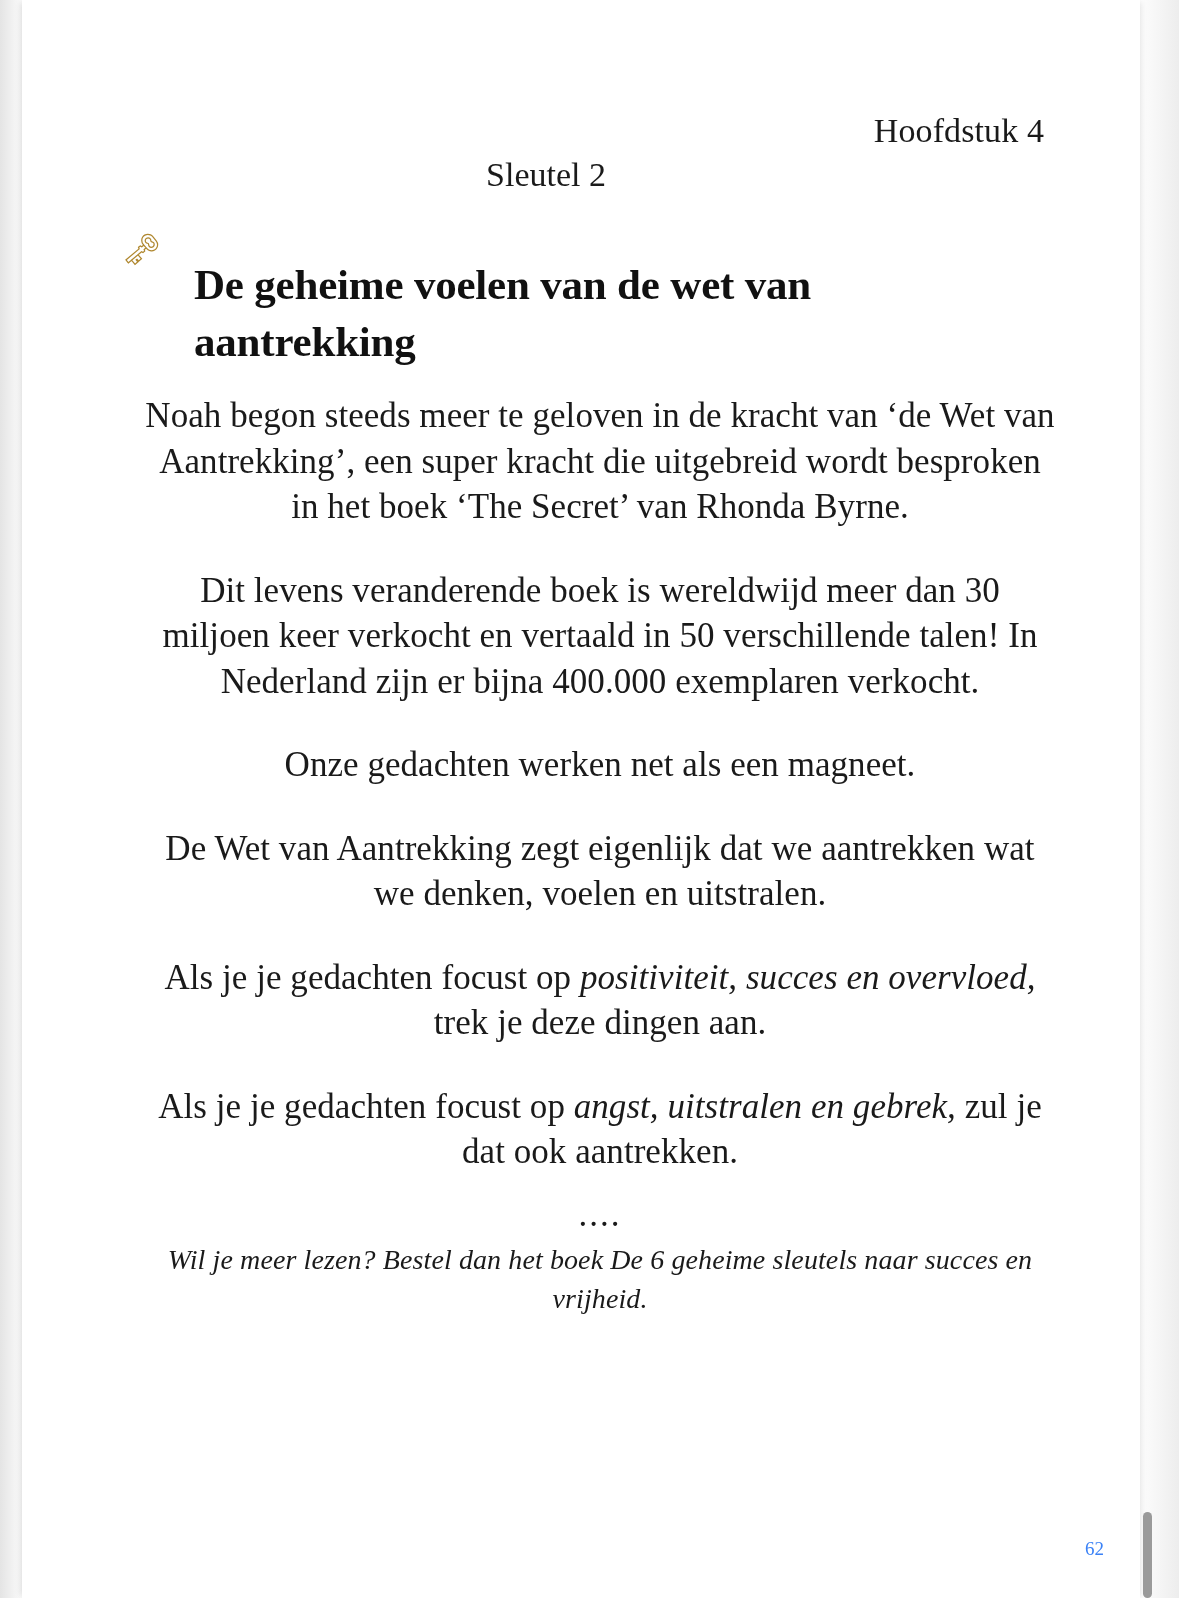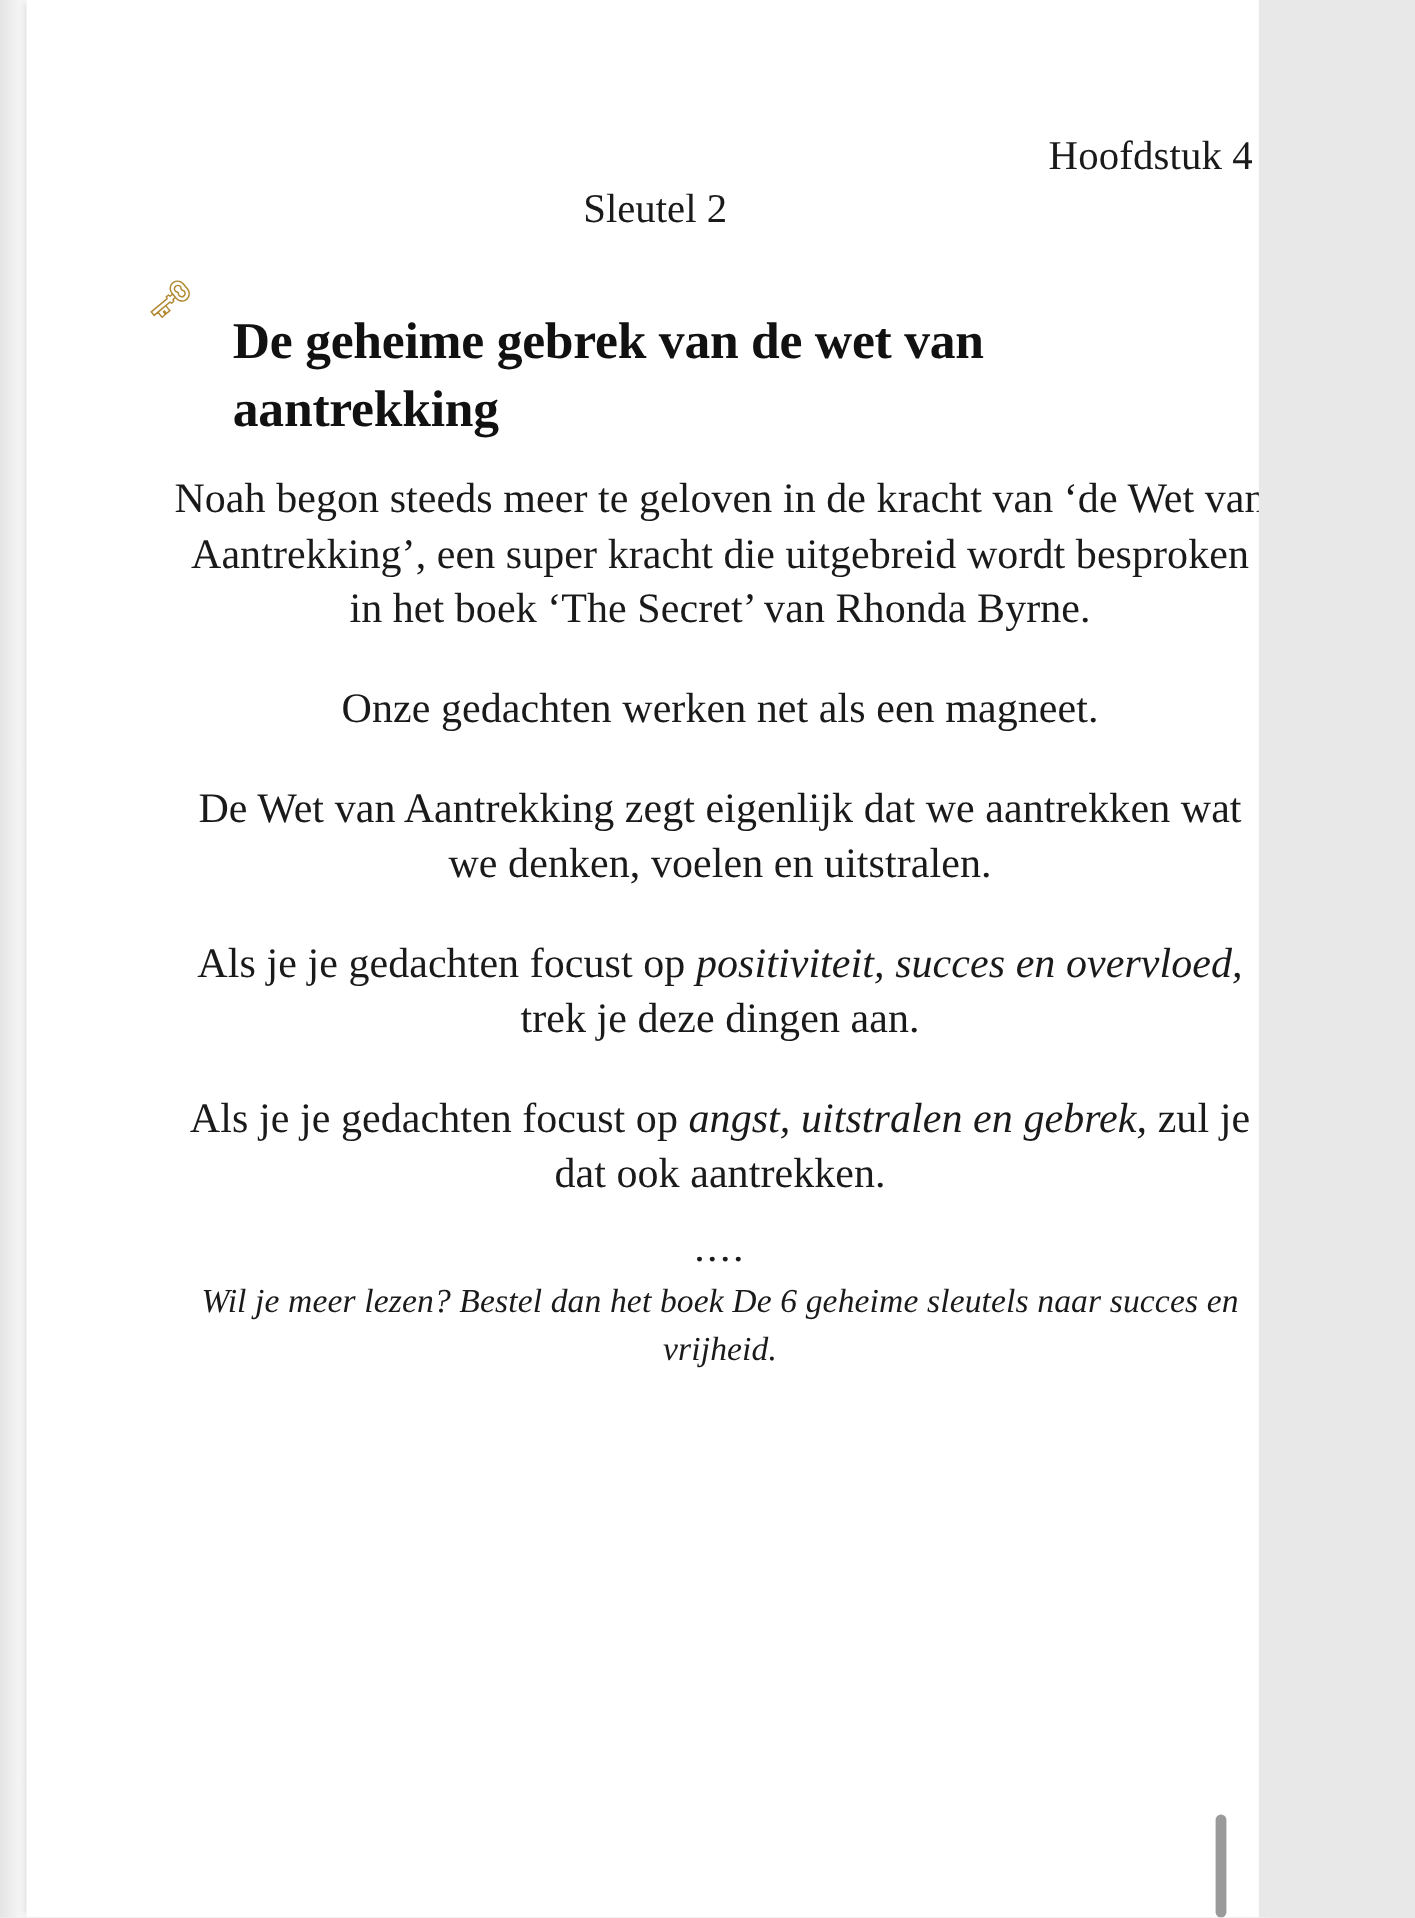--- a/index.html
+++ b/index.html
@@ -10,21 +10,21 @@
   body {
     width: 1179px;
     height: 1598px;
     overflow: hidden;
     font-family: "Liberation Serif", "DejaVu Serif", serif;
   }
 
   
   .reader-viewport {
     position: relative;
-    width: 1049px;
+    width: 1179px;
     height: 1598px;
     background: #efefef;
     overflow: hidden;
   }
 
   .page-sheet {
     position: absolute;
     left: 22px;
     top: 0;
     width: 1118px;
@@ -176,27 +176,28 @@
 
       <div class="chapter-label">Hoofdstuk 4</div>
 
       <div class="key-label">
         <span>Sleutel 2</span>
       </div>
 
       <div class="heading-block">
         <div class="heading-row">
           <div class="key-icon">🗝</div>
-          <h1 class="heading-title">De geheime gebrek van de wet van aantrekking</h1>
+          <h1 class="heading-title">De geheime voelen van de wet van aantrekking</h1>
         </div>
       </div>
 
       <div class="body-block">
         <div id="paragraph-host">
             <p class="para">Noah begon steeds meer te geloven in de kracht van ‘de Wet van Aantrekking’, een super kracht die uitgebreid wordt besproken in het boek ‘The Secret’ van Rhonda Byrne.</p>
+            <p class="para">Dit levens veranderende boek is wereldwijd meer dan 30 miljoen keer verkocht en vertaald in 50 verschillende talen! In Nederland zijn er bijna 400.000 exemplaren verkocht.</p>
             <p class="para">Onze gedachten werken net als een magneet.</p>
             <p class="para">De Wet van Aantrekking zegt eigenlijk dat we aantrekken wat we denken, voelen en uitstralen.</p>
             <p class="para">Als je je gedachten focust op <em>positiviteit, succes en overvloed,</em> trek je deze dingen aan.</p>
             <p class="para">Als je je gedachten focust op <em>angst, uitstralen en gebrek,</em> zul je dat ook aantrekken.</p>
           </div>
 
         <p class="ellipsis-line">....</p>
 
         <p class="footnote">Wil je meer lezen? Bestel dan het boek De 6 geheime sleutels naar succes en vrijheid.</p>
       </div>

